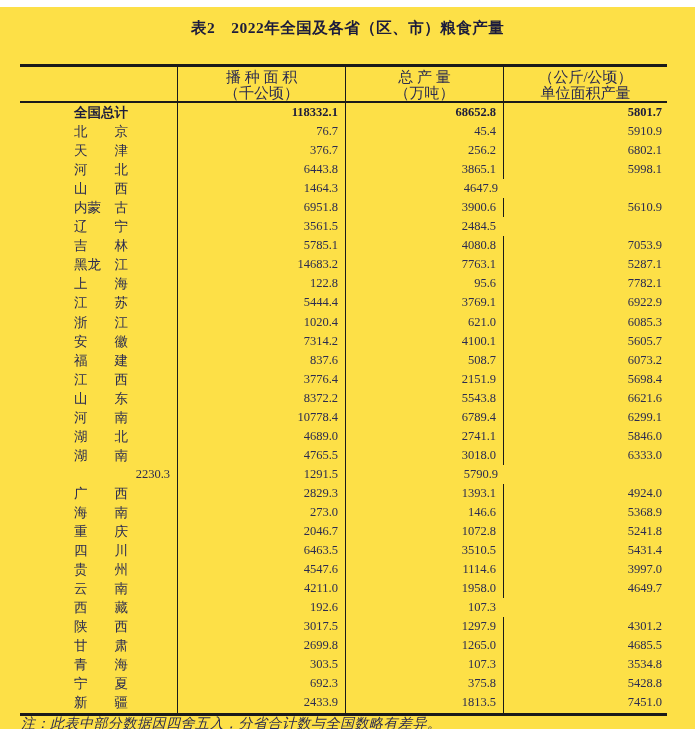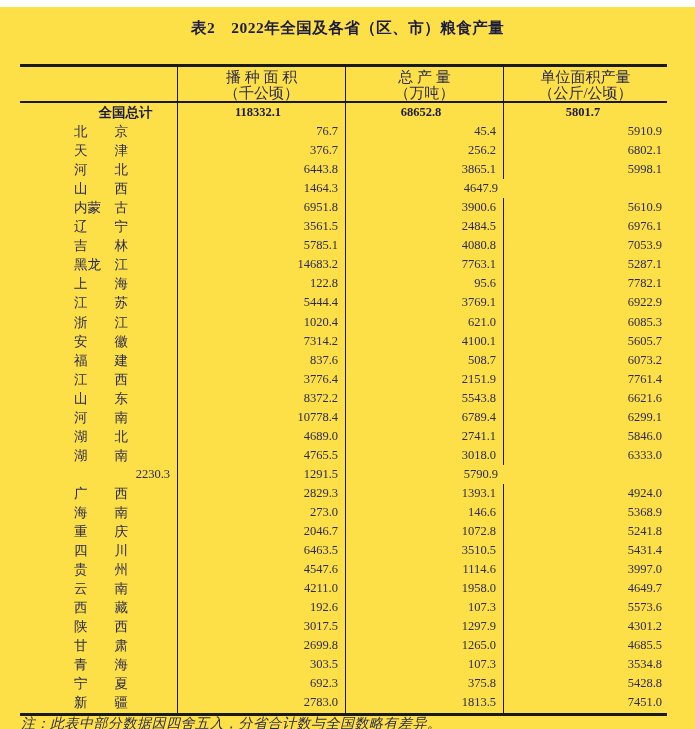--- a/index.html
+++ b/index.html
@@ -60,21 +60,21 @@
     padding-left:54px;
     font-size:13.5px;
   }
   .td.num{
     text-align:right;
     font-size:12.5px;
     padding-right:7px;
     font-family:"Liberation Serif","DejaVu Serif",serif;
   }
   .td.num.last{padding-right:5px;}
-  .tr.total .td{font-weight:bold;color:var(--ink-strong);text-align:center;}
+  .tr.total .td{font-weight:bold;color:var(--ink-strong);}
   .note{
     position:absolute;
     left:21px;top:708px;
     font-size:14px;
     font-style:italic;
     color:var(--ink);
     letter-spacing:0.5px;
   }
 </style>
 </head>
@@ -90,22 +90,22 @@
       <div class="th"></div>
       <div class="th">
         <div>播 种 面 积</div>
         <div>（千公顷）</div>
       </div>
       <div class="th">
         <div>总 产 量</div>
         <div>（万吨）</div>
       </div>
       <div class="th">
+        <div>（公斤/公顷）</div>
         <div>单位面积产量</div>
-        <div>（公斤/公顷）</div>
       </div>
     </div>
 
     <div class="tbody">
       <div class="tr total">
         <div class="td name">全国总计</div>
         <div class="td num">118332.1</div>
         <div class="td num">68652.8</div>
         <div class="td num last">5801.7</div>
       </div>
@@ -141,21 +141,20 @@
     <div class="td name">内蒙　古</div>
     <div class="td num">6951.8</div>
     <div class="td num">3900.6</div>
     <div class="td num last">5610.9</div>
   </div>
 
   <div class="tr">
     <div class="td name">辽　　宁</div>
     <div class="td num">3561.5</div>
     <div class="td num">2484.5</div>
-    <div class="td num last">6976.1</div>
   </div>
 
   <div class="tr">
     <div class="td name">吉　　林</div>
     <div class="td num">5785.1</div>
     <div class="td num">4080.8</div>
     <div class="td num last">7053.9</div>
   </div>
 
   <div class="tr">
@@ -197,21 +196,21 @@
     <div class="td name">福　　建</div>
     <div class="td num">837.6</div>
     <div class="td num">508.7</div>
     <div class="td num last">6073.2</div>
   </div>
 
   <div class="tr">
     <div class="td name">江　　西</div>
     <div class="td num">3776.4</div>
     <div class="td num">2151.9</div>
-    <div class="td num last">7761.4</div>
+    <div class="td num last">5698.4</div>
   </div>
 
   <div class="tr">
     <div class="td name">山　　东</div>
     <div class="td num">8372.2</div>
     <div class="td num">5543.8</div>
     <div class="td num last">6621.6</div>
   </div>
 
   <div class="tr">
@@ -280,21 +279,20 @@
     <div class="td name">云　　南</div>
     <div class="td num">4211.0</div>
     <div class="td num">1958.0</div>
     <div class="td num last">4649.7</div>
   </div>
 
   <div class="tr">
     <div class="td name">西　　藏</div>
     <div class="td num">192.6</div>
     <div class="td num">107.3</div>
-    <div class="td num last">5573.6</div>
   </div>
 
   <div class="tr">
     <div class="td name">陕　　西</div>
     <div class="td num">3017.5</div>
     <div class="td num">1297.9</div>
     <div class="td num last">4301.2</div>
   </div>
 
   <div class="tr">
@@ -313,21 +311,21 @@
 
   <div class="tr">
     <div class="td name">宁　　夏</div>
     <div class="td num">692.3</div>
     <div class="td num">375.8</div>
     <div class="td num last">5428.8</div>
   </div>
 
   <div class="tr">
     <div class="td name">新　　疆</div>
-    <div class="td num">2783.0</div>
+    <div class="td num">2433.9</div>
     <div class="td num">1813.5</div>
     <div class="td num last">7451.0</div>
   </div>
 </div>
 
   </div>
 
   <div class="note">注：此表中部分数据因四舍五入，分省合计数与全国数略有差异。</div>
 
 </div>

